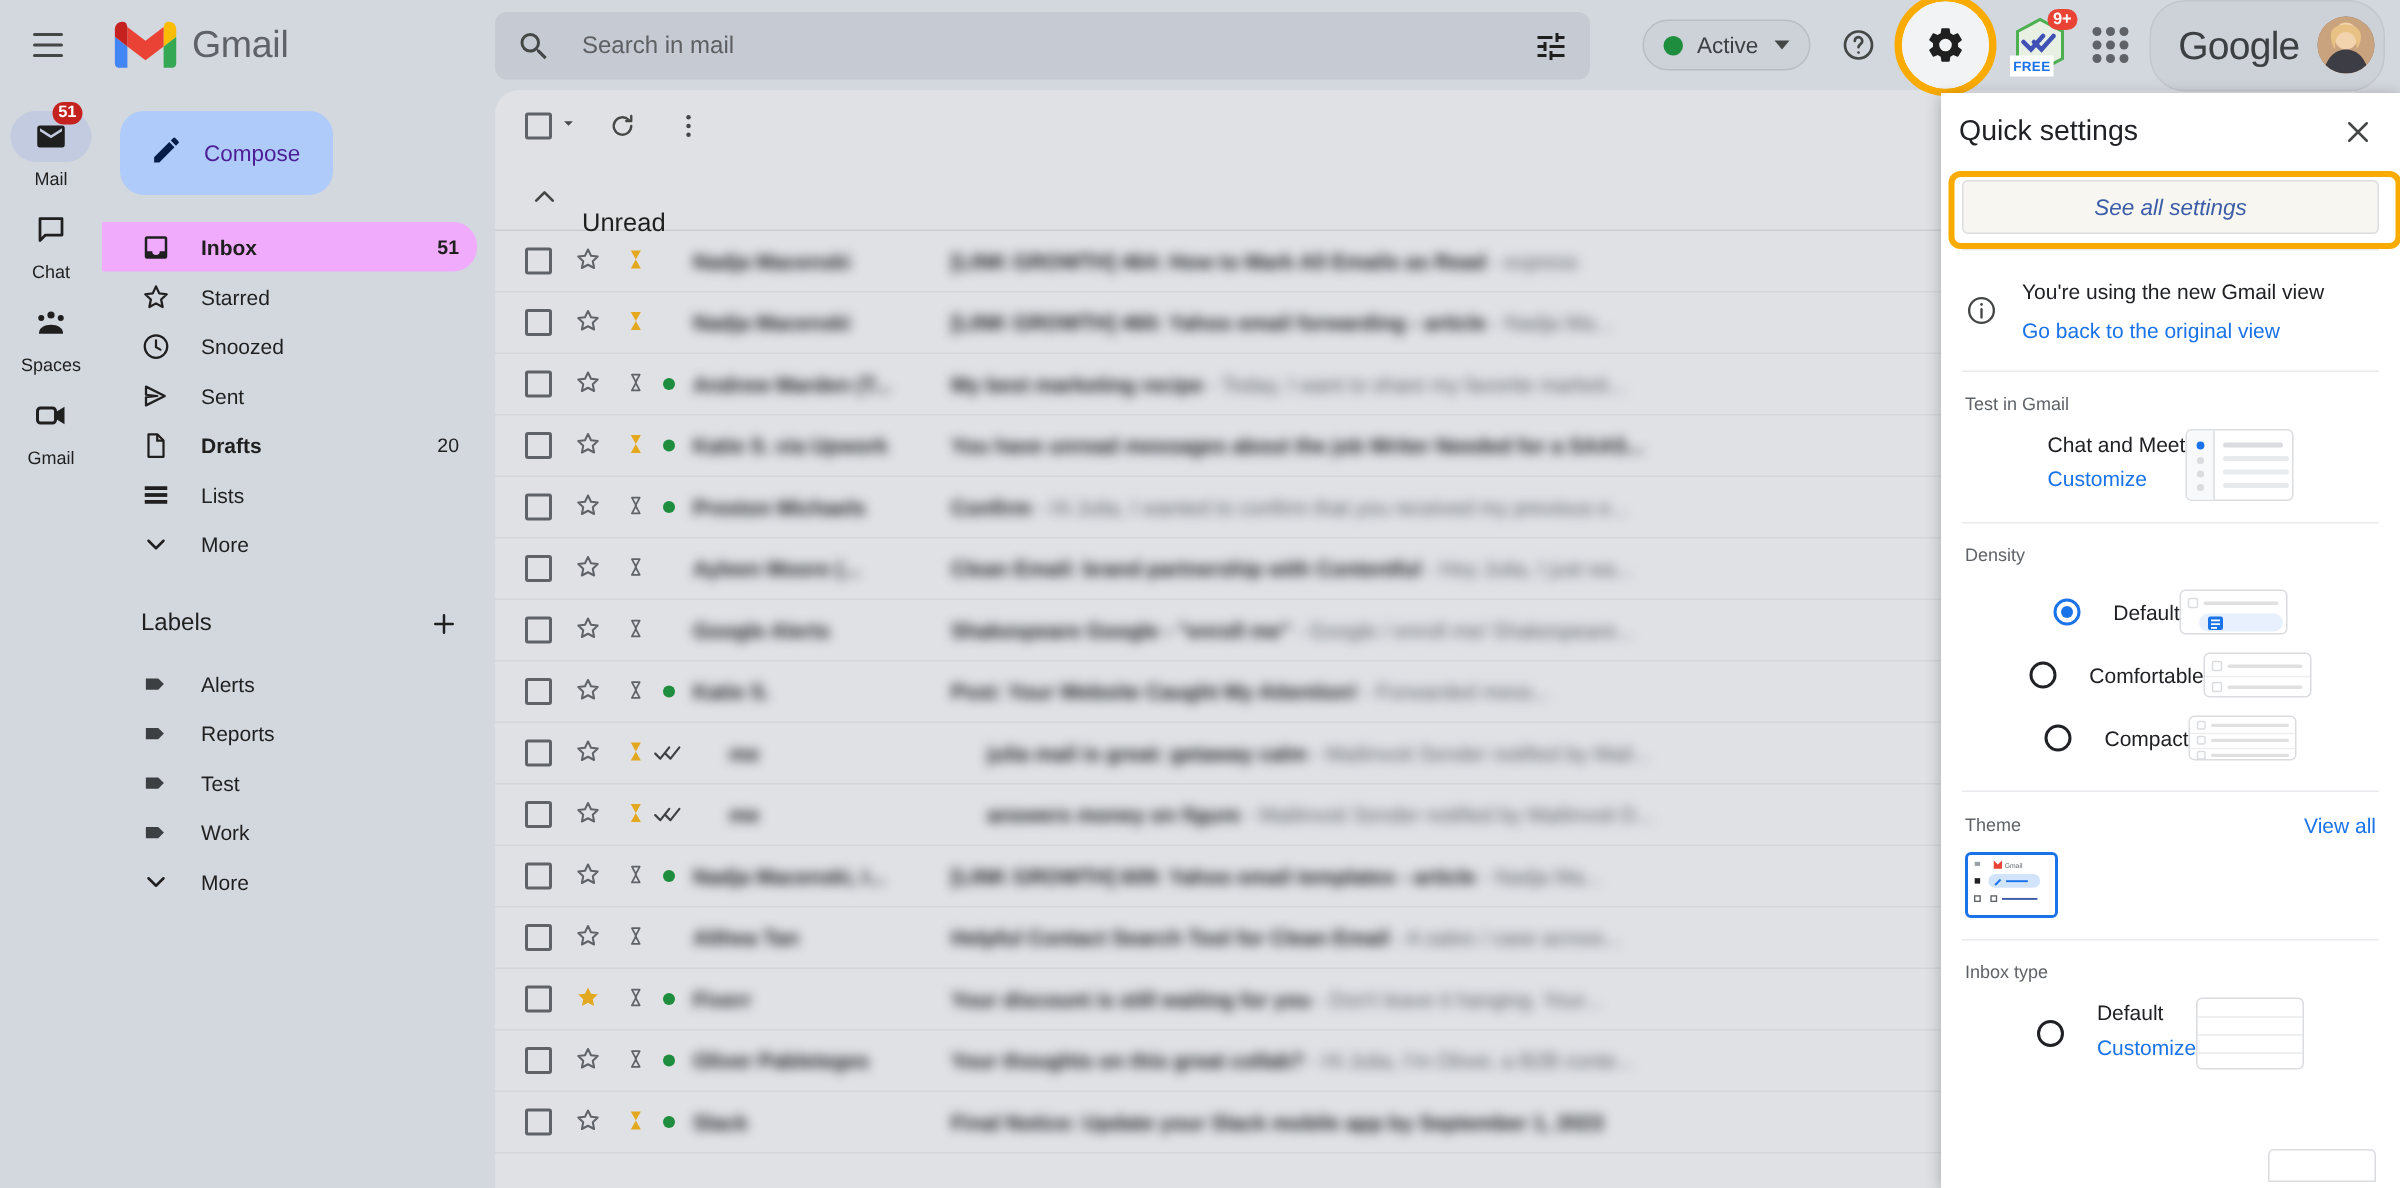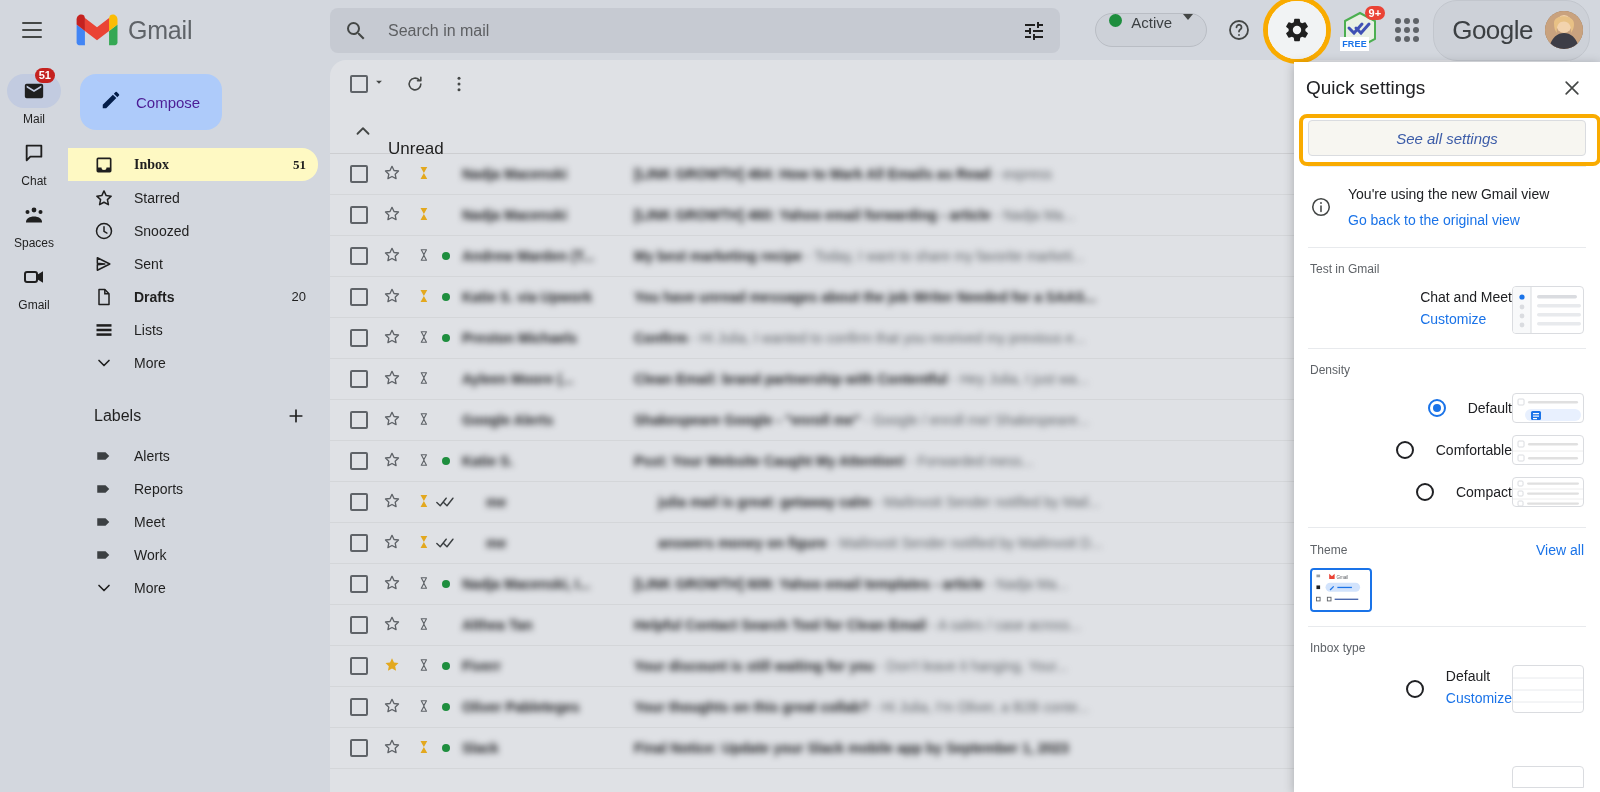--- a/index.html
+++ b/index.html
@@ -41,21 +41,21 @@
   .search-icon { width: 24px; height: 24px; flex: none; margin-right: 20px; }
   .search-input {
     flex: 1; border: none; outline: none; background: transparent;
     font-size: 16px; color: #1f1f1f; font-family: "Liberation Sans", sans-serif;
   }
   .search-input::placeholder { color: #5d5f62; }
   .tune-icon { width: 24px; height: 24px; flex: none; cursor: pointer; }
 
   .topright { position: absolute; right: 4px; top: 0; height: 60px; display: flex; align-items: center; }
   .status-chip {
-    display: flex; align-items: flex-start; gap: 9px;
+    display: flex; align-items: center; gap: 9px;
     height: 34px; padding: 0 13px 0 13px;
     border: 1px solid #b9bdc4; border-radius: 18px;
     background: #CDD1D8; cursor: pointer; margin-right: 10px;
   }
   .status-dot { width: 13px; height: 13px; border-radius: 50%; background: #1e8e3e; flex: none; }
   .status-label { font-size: 15px; color: #3c4043; }
   .caret-dn { width: 0; height: 0; border-left: 5px solid transparent; border-right: 5px solid transparent;
               border-top: 6px solid #444746; margin-left: 2px; }
 
   .icon-btn {
@@ -123,21 +123,21 @@
   .compose {
     display: flex; align-items: center; gap: 14px;
     margin: 4px 0 18px 12px; width: 142px; height: 56px;
     background: #AECBFA; border-radius: 16px; padding-left: 20px; cursor: pointer;
   }
   .compose-label { font-size: 15px; color: #4c1d95; }
   .nav-item {
     display: flex; align-items: center; height: 33px; padding: 0 12px 0 26px;
     border-radius: 0 16px 16px 0; margin-right: 12px; cursor: pointer; gap: 20px;
   }
-  .nav-item.active { background: #fef9c3; font-family: Liberation Serif, serif; }
+  .nav-item.active { background: #f0abfc; }
   .nav-ic { width: 20px; height: 20px; flex: none; display: flex; align-items: center; justify-content: center;}
   .nav-label { font-size: 14px; color: #1f1f1f; flex: 1; }
   .nav-item.active .nav-label, .nav-item.bold .nav-label { font-weight: bold; }
   .nav-count { font-size: 13px; color: #1f1f1f; }
   .nav-item.active .nav-count { font-weight: bold; }
 
   .labels-head {
     display: flex; align-items: center; justify-content: space-between;
     padding: 0 24px 0 26px; margin-top: 22px; margin-bottom: 8px; height: 30px;
   }
@@ -215,21 +215,21 @@
   }
 
   .qs-sep { height: 1px; background: #e8eaed; margin: 0 14px; }
   .qs-block { padding: 14px 16px 14px 16px; }
   .qs-infrow { display: flex; align-items: center; gap: 16px; }
   .info-ic { width: 22px; height: 22px; flex: none; }
   .qs-inf-txt { font-size: 14px; color: #202124; line-height: 26px; }
   .qs-link { color: #1a73e8; font-size: 14px; cursor: pointer; display: block; line-height: 26px; }
   .qs-sectitle { font-size: 12px; color: #5f6368; margin-bottom: 10px; }
 
-  .qs-row { display: flex; align-items: center; justify-content: flex-end; min-height: 42px; }
+  .qs-row { display: flex; align-items: center; justify-content: center; min-height: 42px; }
   .qs-rowtext { font-size: 14px; color: #202124; }
   .radio { width: 18px; height: 18px; border: 2px solid #202124; border-radius: 50%; flex: none;
            position: relative; cursor: pointer; }
   .radio.on { border-color: #1a73e8; }
   .radio.on:after { content:""; position:absolute; left:3px; top:3px; width:8px;height:8px;
                     border-radius:50%; background:#1a73e8; }
   .radio-row { display: flex; align-items: center; gap: 22px; }
 
   .thumb { width: 72px; height: 48px; border: 1px solid #dadce0; border-radius: 4px; background: #fff;
            flex: none; overflow: hidden; position: relative; cursor: pointer; }
@@ -497,21 +497,21 @@
           </svg>
       </span>
       <span class="nav-label">Reports</span>
     </div>
     <div class="nav-item">
       <span class="nav-ic">
         <svg viewBox="0 0 24 24" width="18" height="18" fill="#3c4043">
             <path d="M3 7h11l5 5-5 5H3V7z"></path>
           </svg>
       </span>
-      <span class="nav-label">Meet</span>
+      <span class="nav-label">Test</span>
     </div>
     <div class="nav-item">
       <span class="nav-ic">
         <svg viewBox="0 0 24 24" width="18" height="18" fill="#3c4043">
             <path d="M3 7h11l5 5-5 5H3V7z"></path>
           </svg>
       </span>
       <span class="nav-label">Work</span>
     </div>
     <div class="nav-item">

